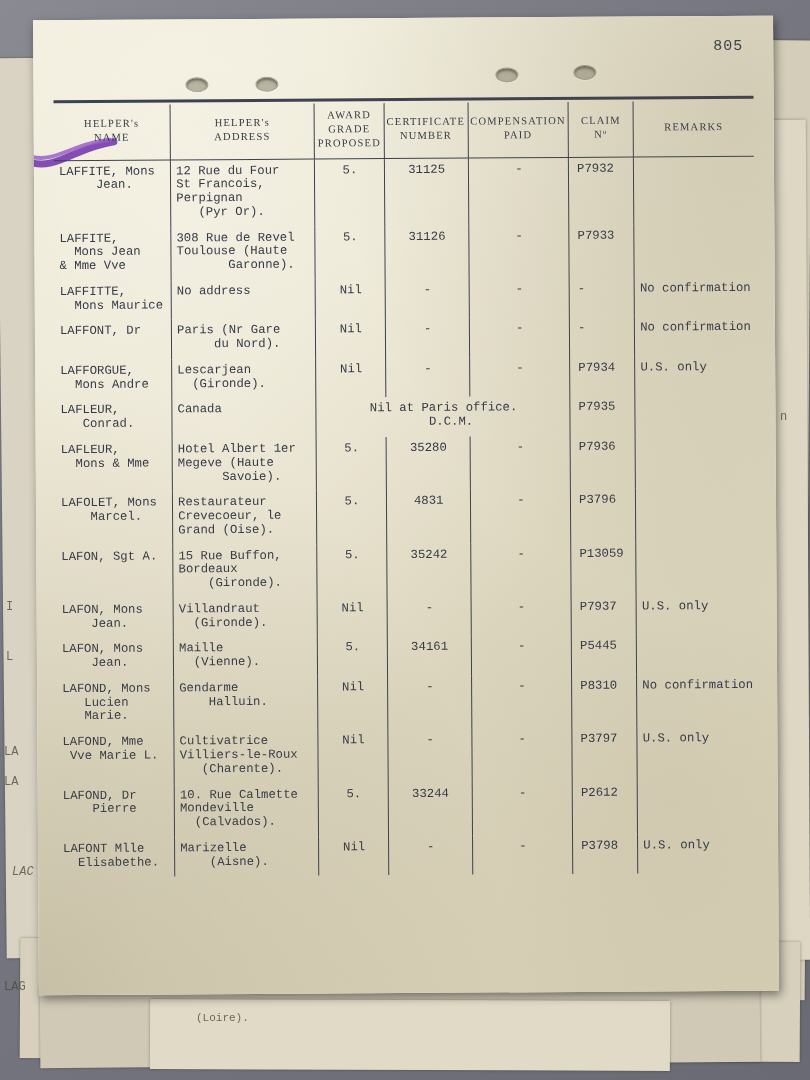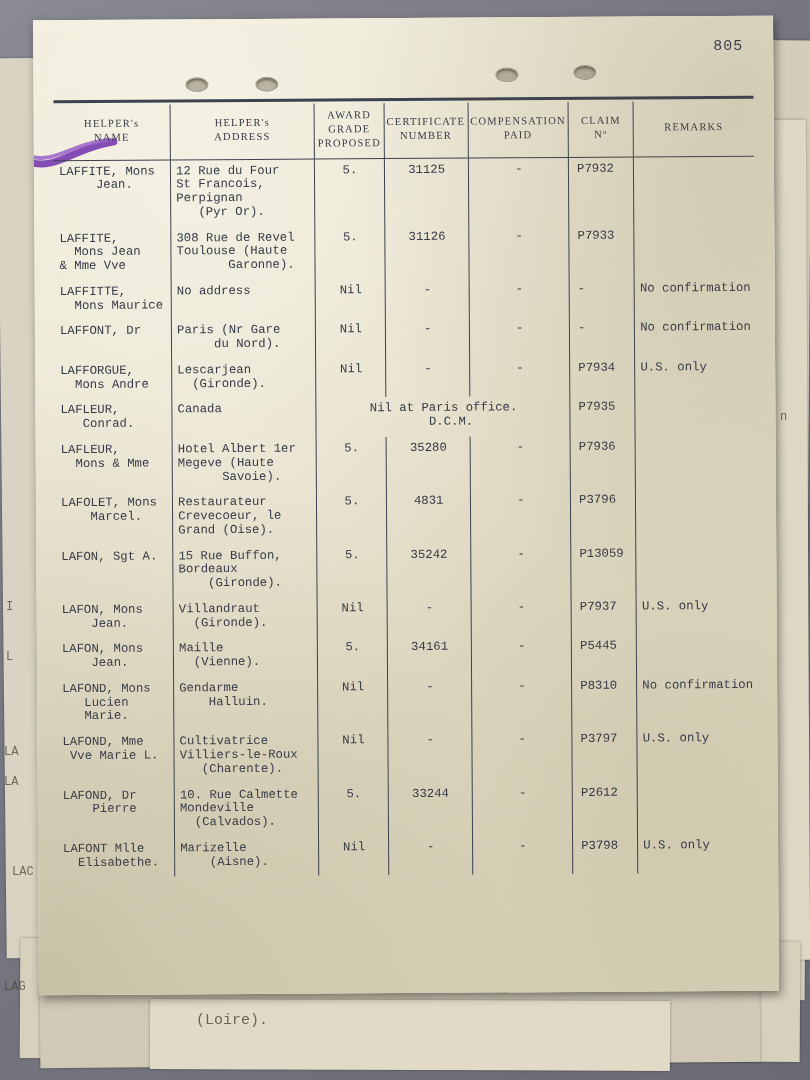--- a/index.html
+++ b/index.html
@@ -125,24 +125,24 @@
     position: absolute;
     font-family: "Liberation Mono", monospace;
     font-size: 12px;
     color: #4a4636;
     opacity: .75;
   }
   .g1 { left: 6px; top: 600px; }
   .g2 { left: 6px; top: 650px; }
   .g3 { left: 4px; top: 745px; }
   .g4 { left: 4px; top: 775px; }
-  .g5 { left: 12px; top: 865px; }
+  .g5 { left: 12px; top: 865px; font-style: italic; }
   .g6 { left: 4px; top: 980px; }
   .g7 { left: 780px; top: 410px; }
-  .g8 { left: 196px; top: 1012px; font-size:15px; color:#463f30;text-align:center;}
+  .g8 { left: 196px; top: 1012px; font-size:11px; color:#463f30;text-align:center;}
   .g9 { left: 690px; top: 962px; font-size:11px; color:#6a6352; }
 </style>
 </head>
 <body>
 
 <div id="stage">
 
   <div class="paper-stack stack-left"></div>
   <div class="paper-stack stack-right"></div>
   <div class="paper-stack stack-right2"></div>

